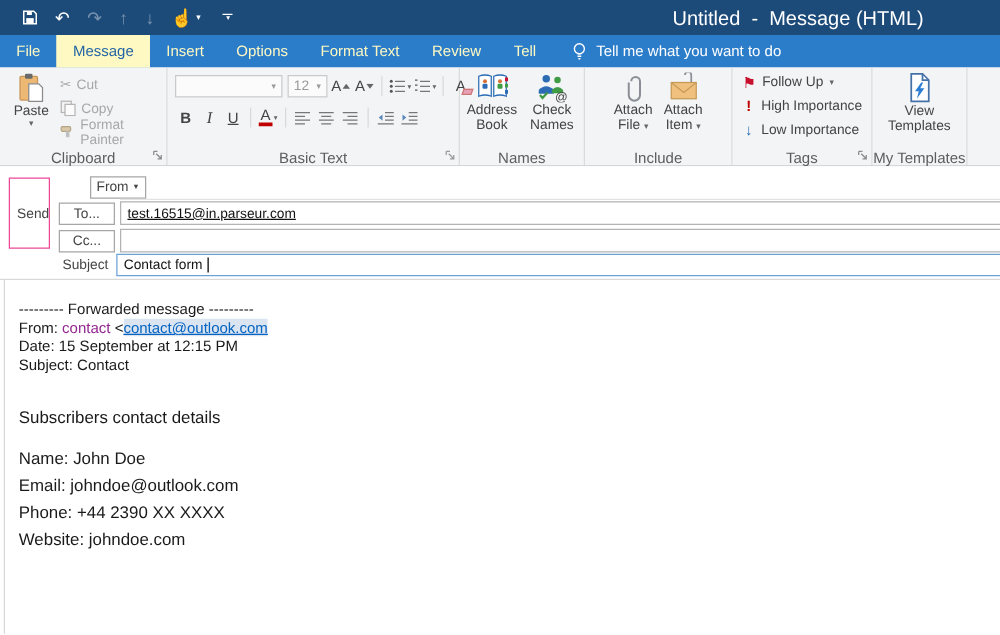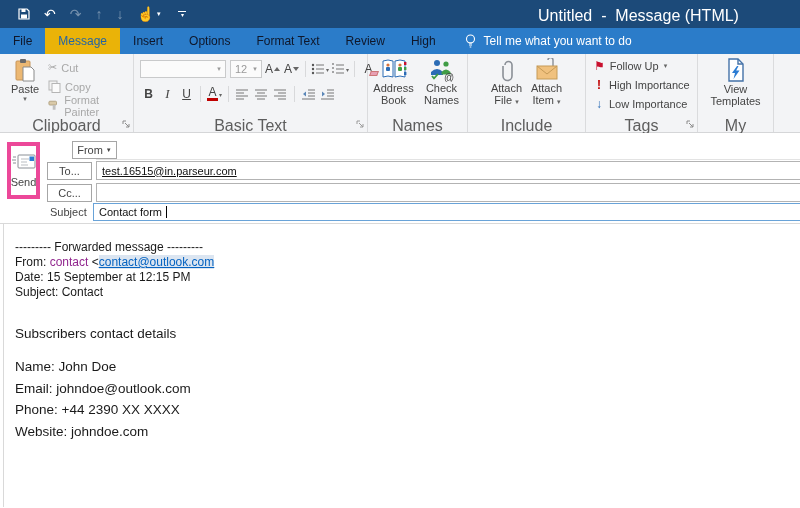--- a/index.html
+++ b/index.html
@@ -15,30 +15,30 @@
   .qat svg { display:block; }
   .touch-wrap { display:flex; align-items:center; gap:2px; }
   .qat-caret { color:#fff; font-size:7px; }
   .qat-more { display:flex; flex-direction:column; align-items:center; margin-left:4px; }
   .qat-more .bar { width:8px; height:0; border-top:1px solid #fff; margin-bottom:1px; }
   .qat-more .c { color:#fff; font-size:6px; line-height:5px; }
   .win-title { position:absolute; left:538px; top:7px; color:#fff; font-size:16px; white-space:pre; }
 
   
   .tabrow { height:26px; background:#2b7cc9; display:flex; align-items:stretch; }
-  .tab { color:#0f172a; font-size:12px; padding:0 13px; display:flex; align-items:center; white-space:nowrap; cursor:default; }
-  .tab.selected { background:#eab308; color:#2465a5; }
+  .tab { color:#fef9c3; font-size:12px; padding:0 13px; display:flex; align-items:center; white-space:nowrap; cursor:default; }
+  .tab.selected { background:#fef9c3; color:#2465a5; }
   .tellme { display:flex; align-items:center; gap:8px; margin-left:16px; color:#fff; font-size:12px; white-space:nowrap; }
 
   
   .ribbon { height:79px; background:#f3f4f6; border-bottom:1px solid #d5d6d8; display:flex; }
   .rgroup { position:relative; height:78px; border-right:1px solid #dadbdd; flex:none; }
   .gcontent { height:63px; position:relative; }
   .glabel-row { position:absolute; bottom:1px; left:0; right:0; height:14px; text-align:center; }
-  .glabel { font-size:16px; color:#5d5d5d; }
+  .glabel { font-size:12px; color:#5d5d5d; }
   .launcher { position:absolute; right:3px; bottom:3px; }
   .dis { color:#a8a8a8; }
   .caret { font-size:7px; color:#666; }
 
   
   .g-clipboard { width:134px; }
   .bigbtn { display:inline-flex; flex-direction:column; align-items:center; justify-content:flex-start;
     height:62px; padding-top:3px; text-align:center; }
   .bigbtn .lbl { font-size:11px; color:#444; line-height:12px; }
   .paste-btn { position:absolute; left:6px; top:1px; width:38px; }
@@ -75,22 +75,22 @@
   .bigrow { display:flex; justify-content:center; gap:2px; padding-top:1px; }
   .bb { width:46px; }
   .bb38 { width:38px; }
   .tagrow { display:flex; align-items:center; gap:5px; height:19px; padding-left:8px; font-size:11px; color:#444; white-space:nowrap; }
   .flag { color:#c8102e; font-size:12px; }
   .imp-high { color:#c00000; font-weight:bold; font-size:12px; width:10px; text-align:center; }
   .imp-low { color:#2b6cb5; font-size:12px; width:10px; text-align:center; }
 
   
   .envelope { position:relative; height:91px; background:#fff; border-bottom:1px solid #d9d9d9; overflow:hidden; }
-  .send-btn { position:absolute; left:7px; top:9px; width:33px; height:57px; border:4px solid #ec4899;
-    display:flex; flex-direction:column; align-items:center; justify-content:center; gap:6px; background:#fff; }
+  .send-btn { position:absolute; left:7px; top:9px; width:33px; height:57px; border:1px solid #ec4899;
+    display:flex; flex-direction:row; align-items:center; justify-content:center; gap:6px; background:#fff; }
   .send-btn .lbl { font-size:11px; color:#444; }
   .fieldbtn { position:absolute; left:47px; width:45px; height:18px; border:1px solid #a6a6a6; background:#fff;
     font-size:11px; color:#444; display:flex; align-items:center; justify-content:center; gap:3px; }
   .solid-caret { font-size:6px; color:#444; }
   .subject-lab { position:absolute; left:50px; top:73px; font-size:11px; color:#444; }
   .field { position:absolute; left:96px; right:-2px; font-size:11px; color:#111; display:flex; align-items:center; padding-left:5px; }
   .f-from { top:8px; height:19px; border-bottom:1px solid #e3e3e3; }
   .f-to { top:28px; height:19px; border:1px solid #b3b3b3; }
   .f-cc { top:50px; height:19px; border:1px solid #b3b3b3; }
   .f-subject { left:93px; top:70px; height:18px; border:1px solid #69a3d8; }
@@ -137,21 +137,21 @@
     <span class="win-title">Untitled  -  Message (HTML)</span>
   </div>
 
   <div class="tabrow">
     <span class="tab">File</span>
     <span class="tab selected">Message</span>
     <span class="tab">Insert</span>
     <span class="tab">Options</span>
     <span class="tab">Format Text</span>
     <span class="tab">Review</span>
-    <span class="tab">High</span>
+    <span class="tab">Tell</span>
     <span class="tellme">
       <svg width="11" height="15" viewBox="0 0 11 15">
           <circle cx="5.5" cy="5" r="4" fill="none" stroke="#fff" stroke-width="1.1"></circle>
           <path d="M4 9 h3 M4 11 h3 M4.7 13 h1.6" stroke="#fff" stroke-width="1.1" fill="none"></path>
         </svg>
       <span>Tell me what you want to do</span>
     </span>
   </div>
 
   <div class="ribbon">

